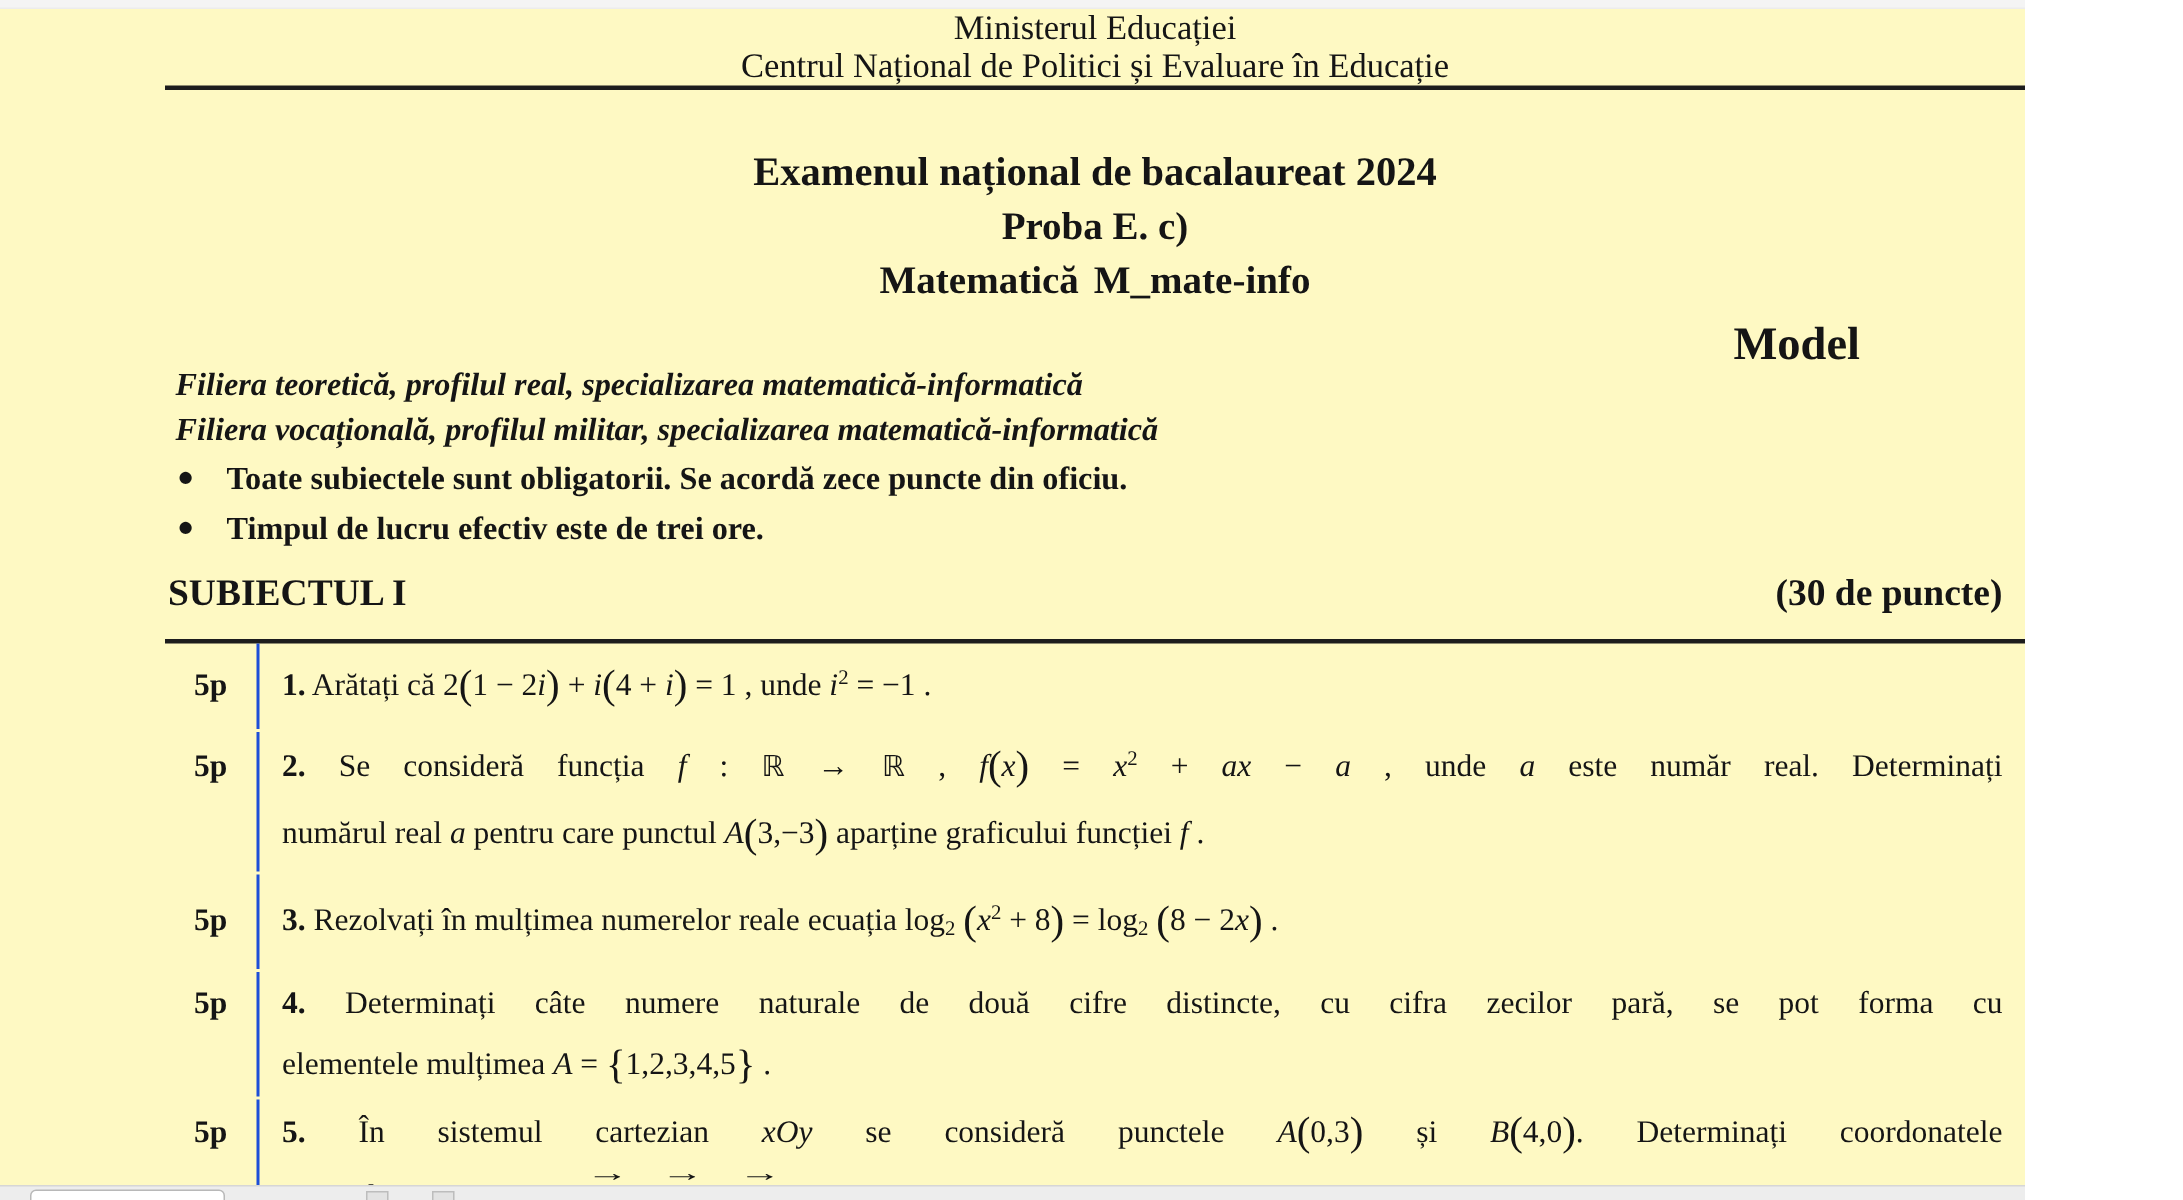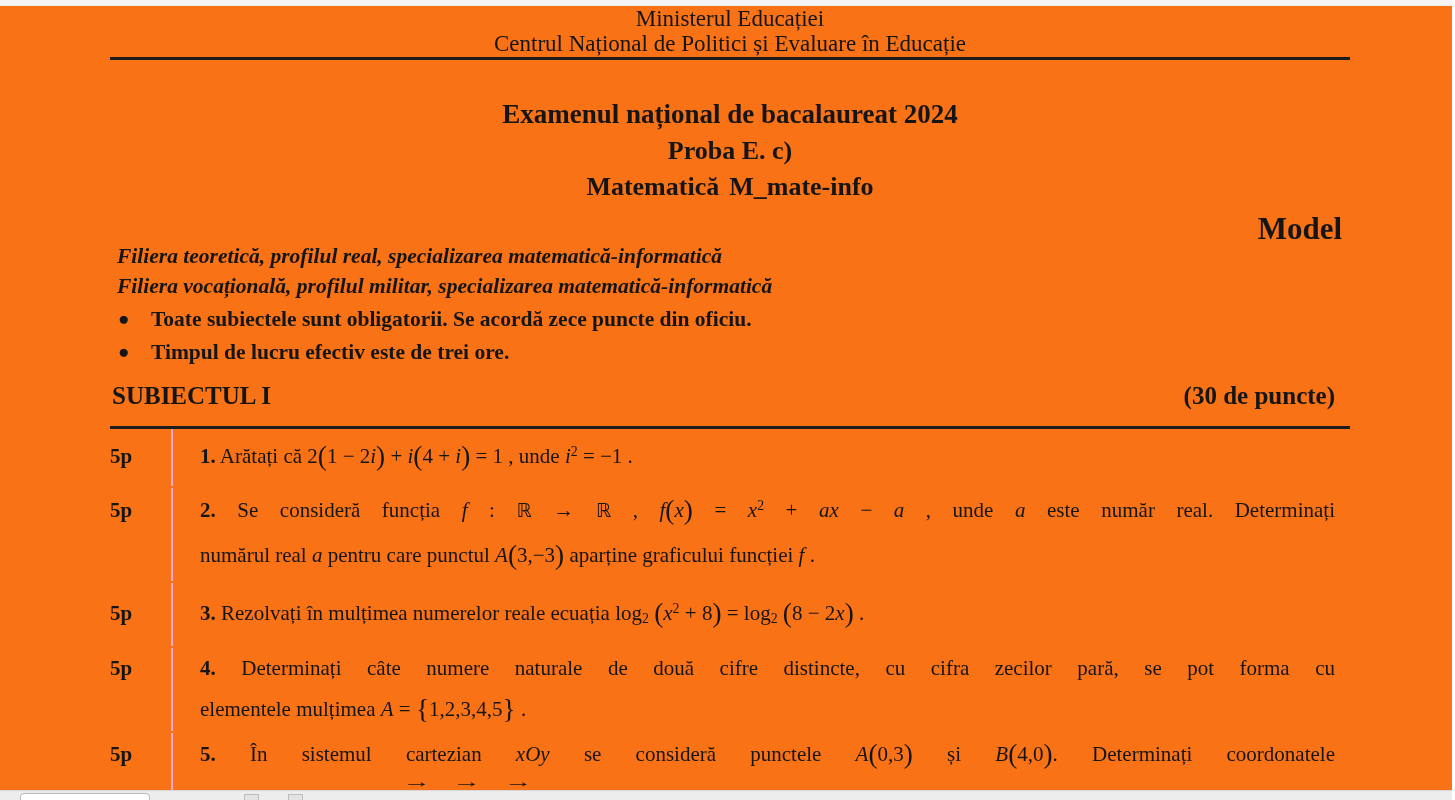--- a/index.html
+++ b/index.html
@@ -1,18 +1,18 @@
 <!DOCTYPE html>
 <html><head>
 <meta charset="utf-8">
 <style>
   html,body{margin:0;padding:0;background:#ffffff;}
   .screen{
-    position:relative;width:1452px;height:800px;overflow:hidden;
-    background:#f97316;color:#151515;
+    position:relative;width:1350px;height:800px;overflow:hidden;
+    background:#fef9c3;color:#151515;
     font-family:"Liberation Serif","DejaVu Serif",serif;
   }
   .top-strip{position:absolute;top:0;left:0;width:100%;height:5px;background:#f4f4f4;border-bottom:1px solid #ececec;}
 
   .hdr{position:absolute;left:110px;width:1240px;text-align:center;font-size:23px;}
   .hdr1{top:6px;}
   .hdr2{top:31px;}
   .rule-header{position:absolute;top:57px;left:110px;width:1240px;height:3px;background:#1d1d1d;}
 
   .title{position:absolute;left:110px;width:1240px;text-align:center;font-weight:700;}
@@ -30,22 +30,22 @@
   .bullet-row{position:absolute;left:118px;display:flex;font-weight:700;font-size:21.5px;}
   .bullet1{top:307px;}
   .bullet2{top:340px;}
   .bullet-marker{width:33px;font-size:19px;padding-top:1px;}
 
   .section-row{position:absolute;top:382px;left:112px;width:1223px;display:flex;justify-content:space-between;font-weight:700;font-size:25px;}
 
   .table{position:absolute;top:426px;left:110px;width:1240px;border-top:3px solid #1d1d1d;}
   .prob-row{display:flex;}
   .prob-row.gap{margin-top:2px;}
-  .pts{flex:none;width:61px;border-right:2px solid #f9a8d4;font-weight:700;font-size:21px;}
-  .prob-body{flex:1;padding-left:27px;padding-right:15px;font-size:21px;}
+  .pts{flex:none;width:61px;border-right:2px solid #1d4ed8;font-weight:700;text-align:center;font-size:21px;}
+  .prob-body{flex:1;padding-left:15px;padding-right:15px;font-size:21px;}
   .r1{height:57px;line-height:55px;}
   .r2{height:93px;line-height:45px;}
   .r3{height:63px;line-height:61px;}
   .r4{height:83px;line-height:41px;}
   .r5{height:130px;line-height:43px;}
   .pline{white-space:normal;}
   .just{text-align:justify;text-align-last:justify;}
 
   .sg.b{font-weight:700;}
   .sg.i{font-style:italic;}

